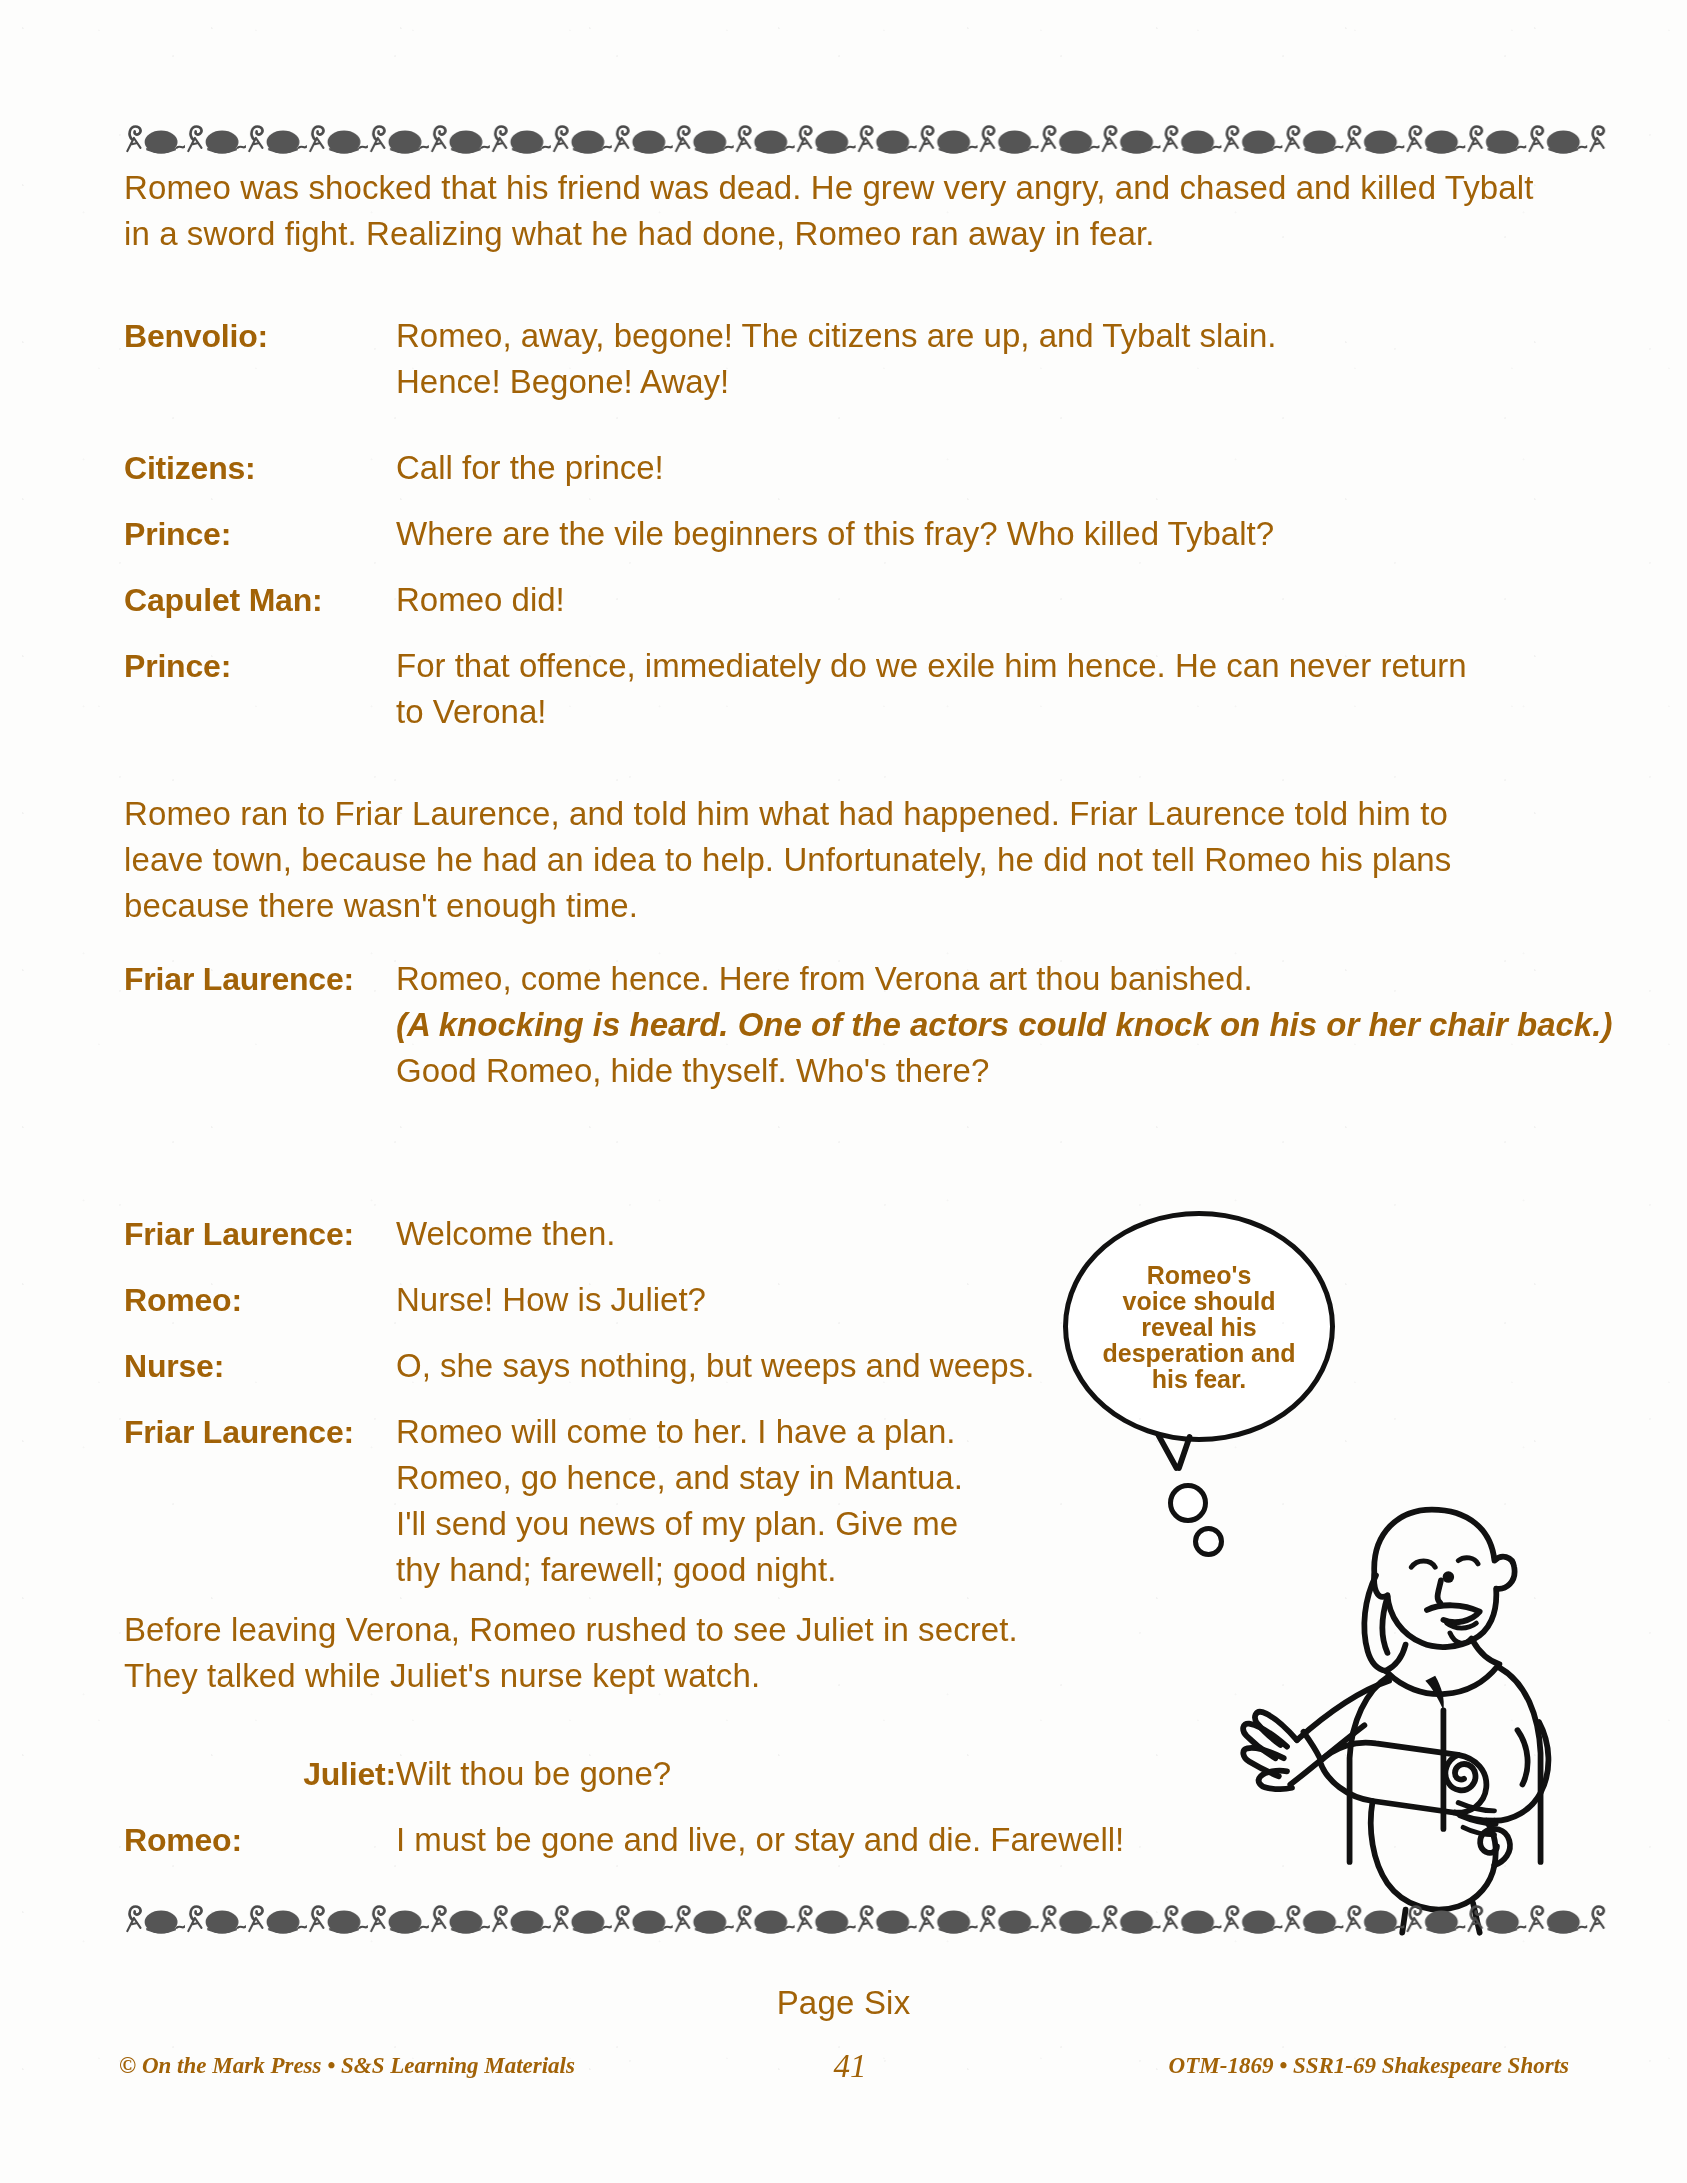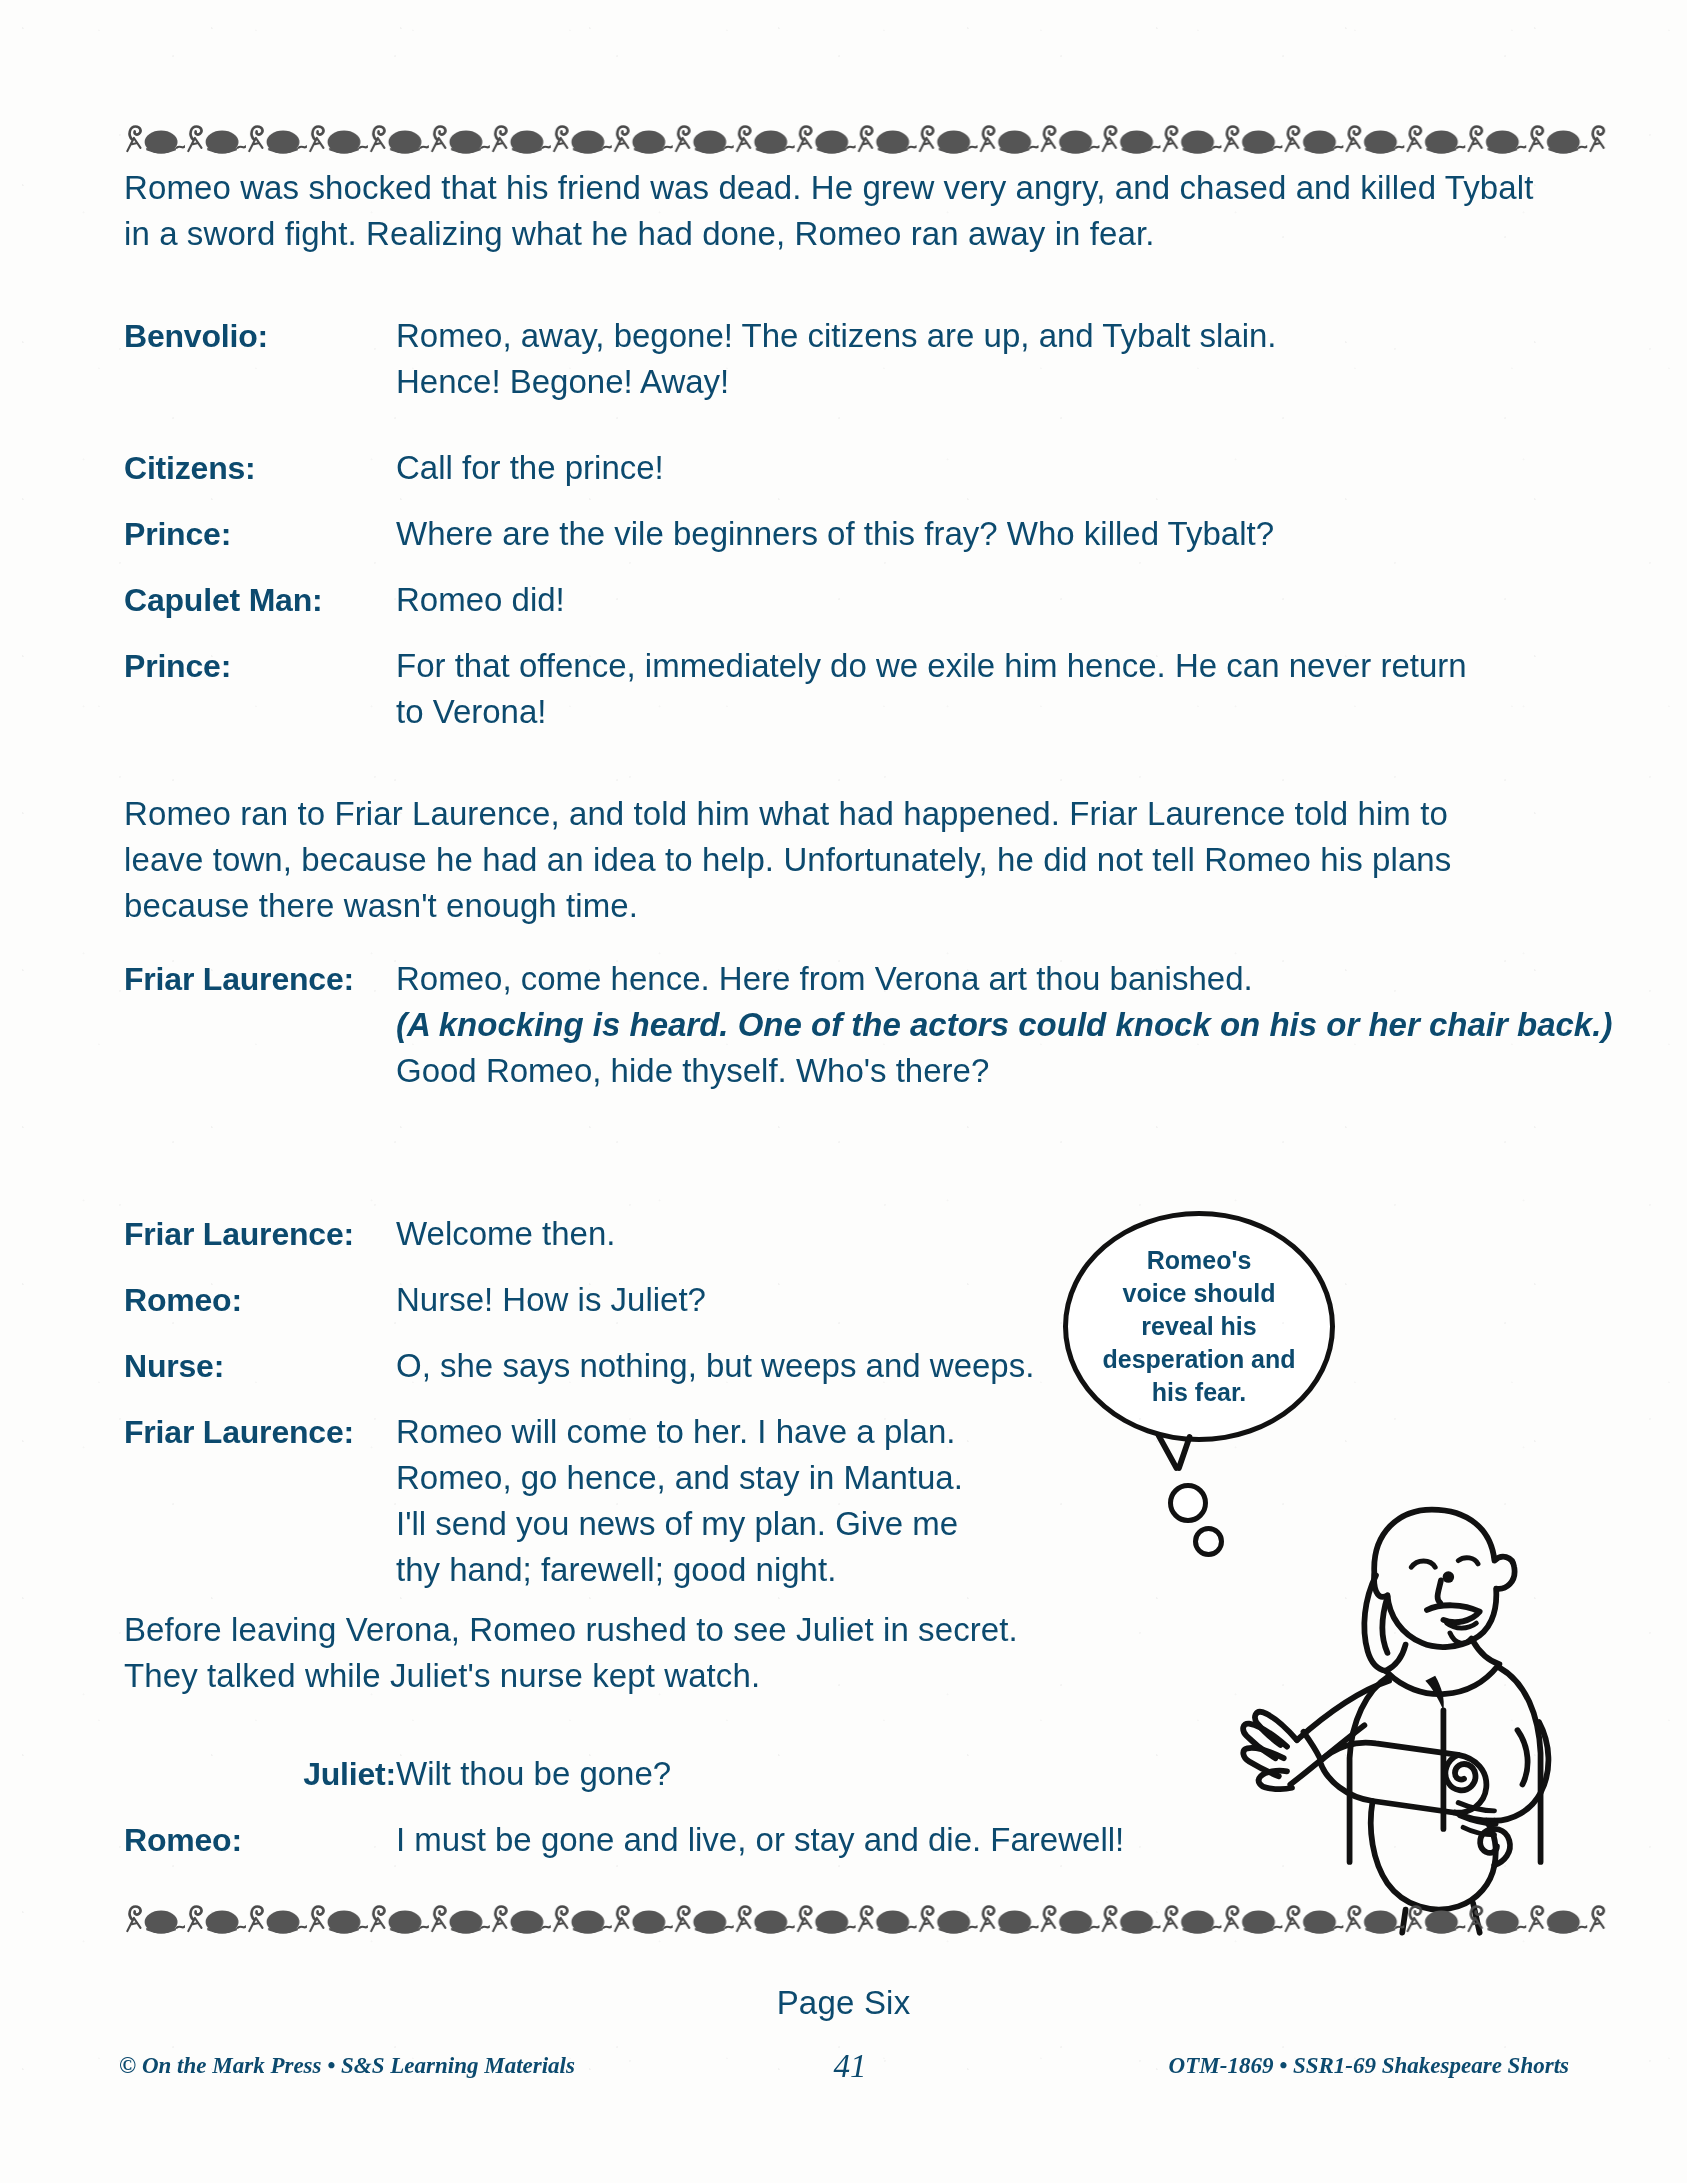--- a/index.html
+++ b/index.html
@@ -8,21 +8,21 @@
     padding: 0;
     background: #ffffff;
   }
 
   .page {
     position: relative;
     width: 1687px;
     height: 2183px;
     background: #fdfdfc;
     font-family: "Liberation Sans", sans-serif;
-    color: #0c4a6e;
+    color: #a16207;
     overflow: hidden;
   }
 
   
   .page::after {
     content: "";
     position: absolute;
     inset: 0;
     pointer-events: none;
     background-image:
@@ -101,21 +101,21 @@
     position: absolute;
     inset: 0;
     display: flex;
     flex-direction: column;
     align-items: center;
     justify-content: center;
     text-align: center;
     font-family: "Liberation Sans", sans-serif;
     font-weight: bold;
     font-size: 25px;
-    line-height: 33px;
+    line-height: 26px;
     padding: 0 28px;
     box-sizing: border-box;
     white-space: pre-line;
   }
   .bubble-tail {
     position: absolute;
     left: 89px;
     top: 221px;
     width: 49px;
     height: 41px;

